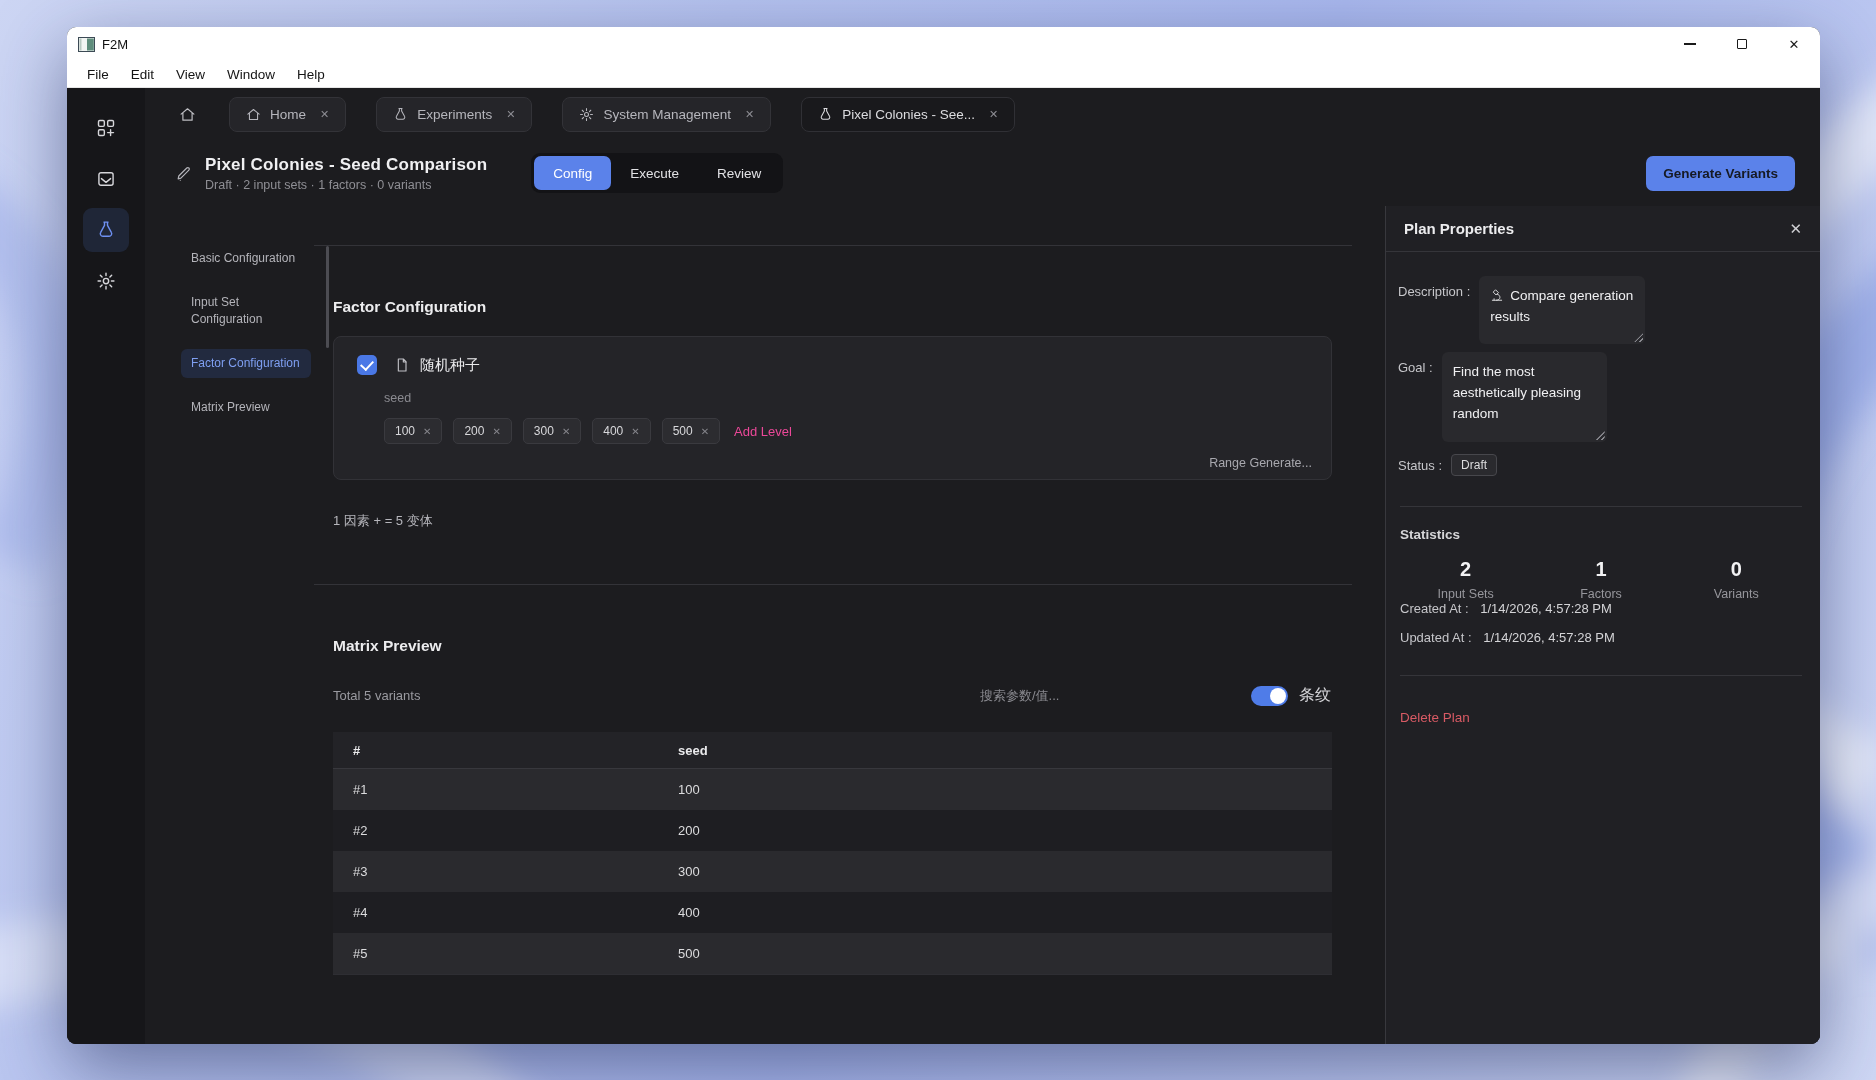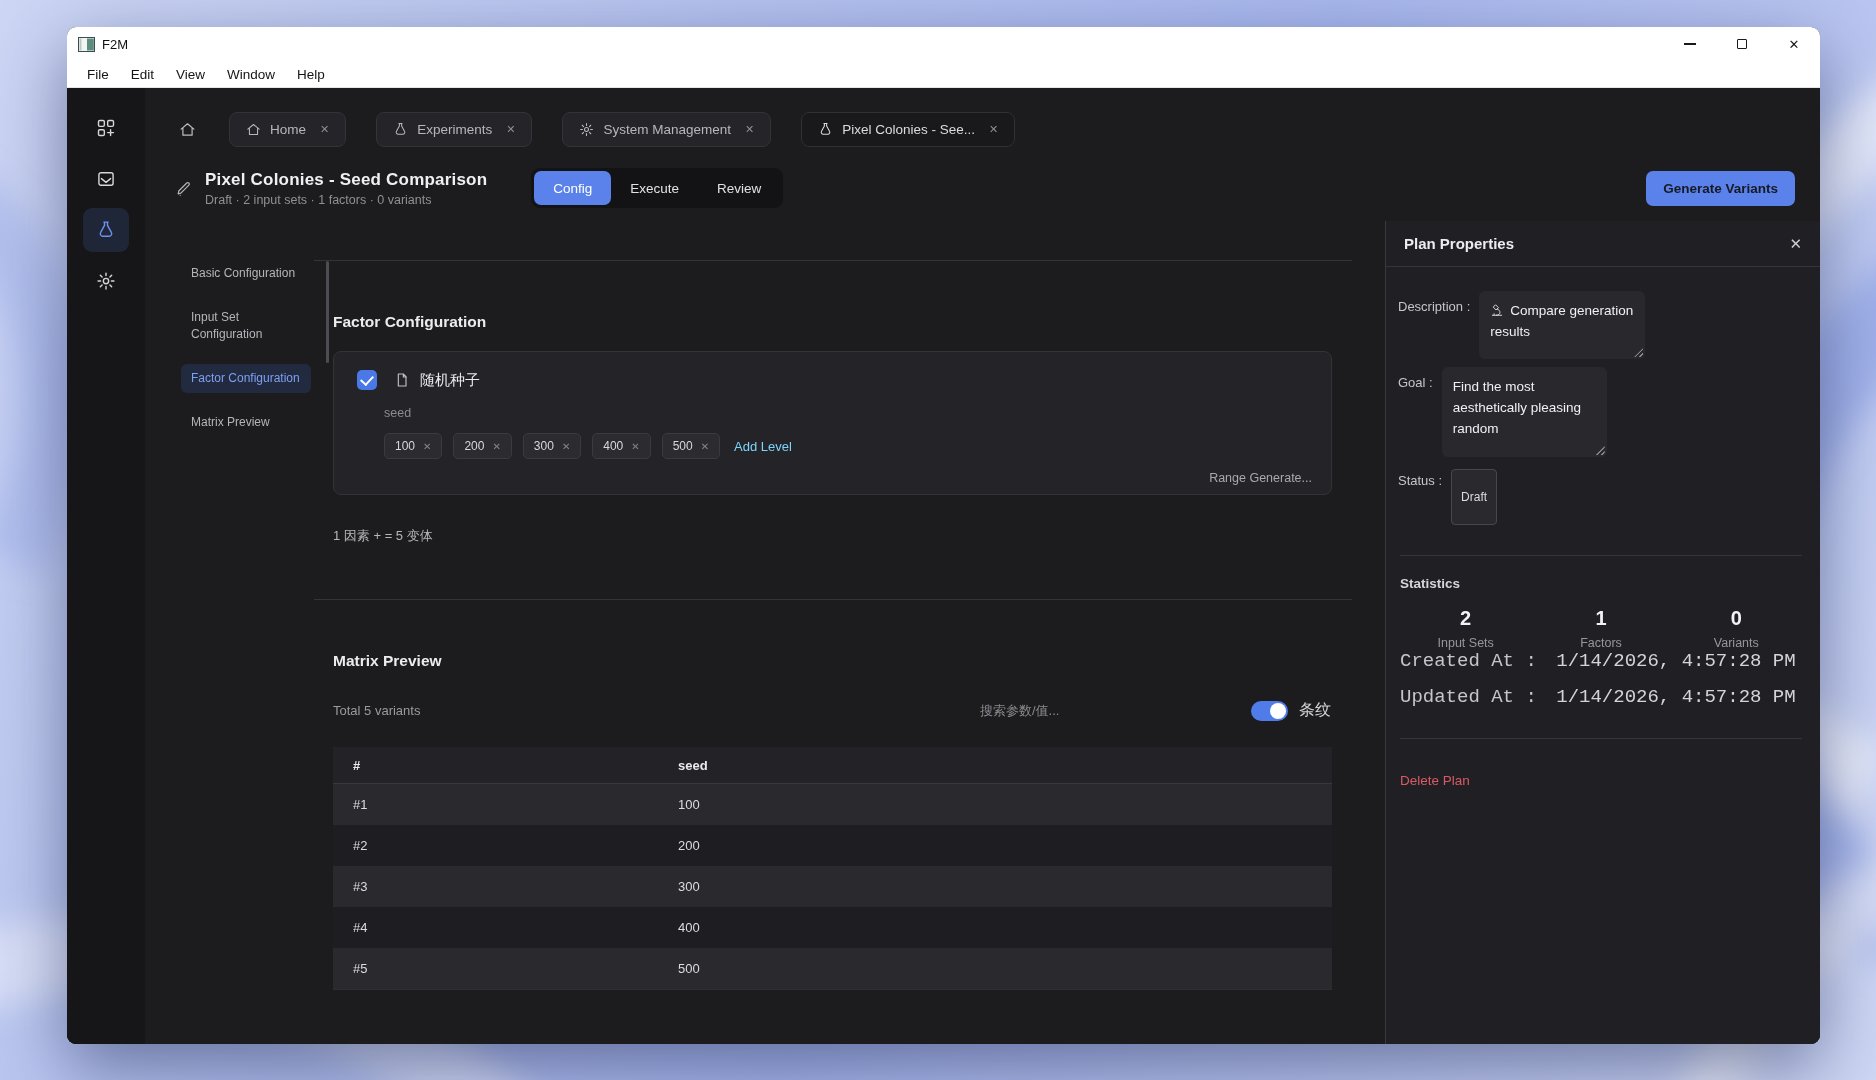--- a/index.html
+++ b/index.html
@@ -17,21 +17,21 @@
   .max-glyph{width:10px;height:10px;border:1.3px solid #1a1a1a;border-radius:1px;display:block;}
   .close-glyph{font-size:13px;line-height:1;}
   .menubar{height:27px;background:#fff;display:flex;align-items:center;padding-left:9px;border-bottom:1px solid #e6e6e6;}
   .menu-item{font-size:13.5px;color:#141414;padding:0 11px;cursor:default;}
   
   .appbody{position:absolute;top:61px;left:0;right:0;bottom:0;display:flex;background:#1c1c1f;}
   .iconrail{width:78px;background:#161619;flex:0 0 78px;display:flex;flex-direction:column;align-items:center;padding-top:18px;}
   .rail-btn{width:46px;height:44px;border-radius:9px;display:flex;align-items:center;justify-content:center;color:#d6d6da;margin-bottom:7px;}
   .rail-btn svg{width:20px;height:20px;}
   .rail-btn.active{background:#1f2637;color:#6e90f2;}
-  .mainarea{flex:1;display:flex;flex-direction:column;min-width:0;margin-top:15px;}
+  .mainarea{flex:1;display:flex;flex-direction:column;min-width:0;}
   
   .tabbar{height:52px;display:flex;align-items:center;padding-left:24px;flex:0 0 52px;}
   .tab-home-btn{width:36px;height:36px;display:flex;align-items:center;justify-content:center;color:#bcbcc1;margin-right:24px;}
   .tab-home-btn svg{width:17px;height:17px;}
   .tab{height:35px;display:flex;align-items:center;padding:0 16px;border-radius:8px;margin-right:30px;background:#252529;border:1px solid #333338;color:#b6b6bc;font-size:13.5px;white-space:nowrap;}
   .tab svg{width:15px;height:15px;margin-right:9px;flex:0 0 auto;}
   .tab .tab-close{margin-left:14px;font-size:11px;color:#8d8d93;}
   .tab.active{background:#19191c;border-color:#303035;color:#dcdcdf;}
   
   .pageheader{height:66px;flex:0 0 66px;display:flex;align-items:center;}
@@ -60,21 +60,21 @@
   .factor-row1{display:flex;align-items:center;}
   .checkbox{width:20px;height:20px;border-radius:5px;background:#4a78e6;position:relative;flex:0 0 20px;}
   .checkbox::after{content:"";position:absolute;left:6px;top:3px;width:6px;height:10px;border:solid #fff;border-width:0 2.3px 2.3px 0;transform:rotate(43deg);}
   .doc-icon{margin-left:17px;color:#c0c0c5;display:flex;}
   .doc-icon svg{width:16px;height:16px;}
   .factor-name{margin-left:10px;font-size:15px;color:#eaeaec;}
   .param-name{margin-left:27px;margin-top:16px;font-size:12.5px;color:#8a8a90;}
   .levels-row{display:flex;align-items:center;margin-left:27px;margin-top:13px;}
   .chip{display:flex;align-items:center;background:#2c2c30;border:1px solid #3a3a3f;border-radius:5px;padding:5px 10px;font-size:12px;color:#d8d8db;margin-right:11px;}
   .chip .chip-x{margin-left:8px;font-size:10px;color:#85858b;}
-  .add-level{font-size:13px;color:#7dd3fc;margin-left:3px;}
+  .add-level{font-size:13px;color:#ec4899;margin-left:3px;}
   .range-generate{position:absolute;right:19px;bottom:9px;font-size:12.5px;color:#a8a8ae;}
   .factor-summary{margin:32px 0 0 22px;font-size:13px;color:#b6b6bc;}
   
   .matrix-controls{margin:30px 54px 0 22px;display:flex;align-items:center;}
   .total-label{font-size:13px;color:#9a9aa0;}
   .controls-right{margin-left:auto;display:flex;align-items:center;}
   .search-input{width:255px;background:transparent;border:none;outline:none;color:#e5e5e5;font-size:13px;font-family:inherit;}
   .search-input::placeholder{color:#8a8a90;}
   .toggle{width:37px;height:20px;border-radius:10px;background:#4f7ce8;position:relative;margin-left:16px;flex:0 0 37px;}
   .toggle .knob{position:absolute;top:2px;right:2px;width:16px;height:16px;border-radius:50%;background:#fff;}
@@ -95,28 +95,28 @@
   .p-row{display:flex;align-items:flex-start;margin-bottom:8px;}
   .p-label{font-size:13px;color:#c6c6ca;margin-right:9px;padding-top:8px;white-space:nowrap;}
   .p-input{width:207px;height:34px;background:#29292d;border:none;border-radius:6px;color:#f0f0f2;font-size:13.5px;padding:0 11px;font-family:inherit;outline:none;}
   .p-area{background:#29292d;border-radius:6px;padding:9px 11px;font-size:13.5px;line-height:21px;color:#f0f0f2;position:relative;}
   .p-area .resize{position:absolute;right:2px;bottom:2px;width:9px;height:9px;background:repeating-linear-gradient(135deg,transparent 0 2.4px,#8a8a90 2.4px 3.6px);clip-path:polygon(100% 0,0 100%,100% 100%);}
   .area-desc{width:166px;min-height:68px;}
   .area-goal{width:165px;min-height:90px;}
   .area-conc{width:167px;min-height:92px;color:#77777d;}
   .micro-icon{display:inline-flex;vertical-align:-2px;margin-right:6px;color:#d8d8da;}
   .micro-icon svg{width:14px;height:14px;}
-  .status-badge{margin-top:4px;display:inline-block;background:#2a2a2e;border:1px solid #47474c;border-radius:4px;padding:20px 9px;font-size:12px;color:#dcdcde;}
+  .status-badge{margin-top:4px;display:inline-block;background:#2a2a2e;border:1px solid #47474c;border-radius:4px;padding:3px 9px;font-size:12px;color:#dcdcde;}
   .p-divider{border:none;border-top:1px solid #35353a;margin:30px 2px 0 2px;}
   .stats-h{font-size:13.5px;font-weight:700;color:#d6d6d8;margin:20px 0 0 2px;}
   .stats-row{display:flex;margin-top:16px;}
   .stat{flex:1;text-align:center;}
   .stat-val{font-size:20px;font-weight:700;color:#f2f2f4;}
   .stat-label{font-size:12.5px;color:#96969c;margin-top:6px;}
-  .date-row{margin:0 0 14px 2px;font-size:19px;color:#d4d4d7;font-family:Liberation Mono, monospace;}
+  .date-row{margin:0 0 14px 2px;font-size:13px;color:#d4d4d7;}
   .date-row:first-of-type{margin-top:68px;}
   .date-label{color:#c6c6ca;margin-right:8px;}
   .delete-plan{margin:34px 0 0 2px;font-size:13.5px;color:#d85a64;}
   .ico{fill:none;stroke:currentColor;stroke-width:1.7;stroke-linecap:round;stroke-linejoin:round;}
 </style>
 </head>
 <body>
 
 <div class="desktop">
   <svg class="wp" viewBox="0 0 1876 1080">

